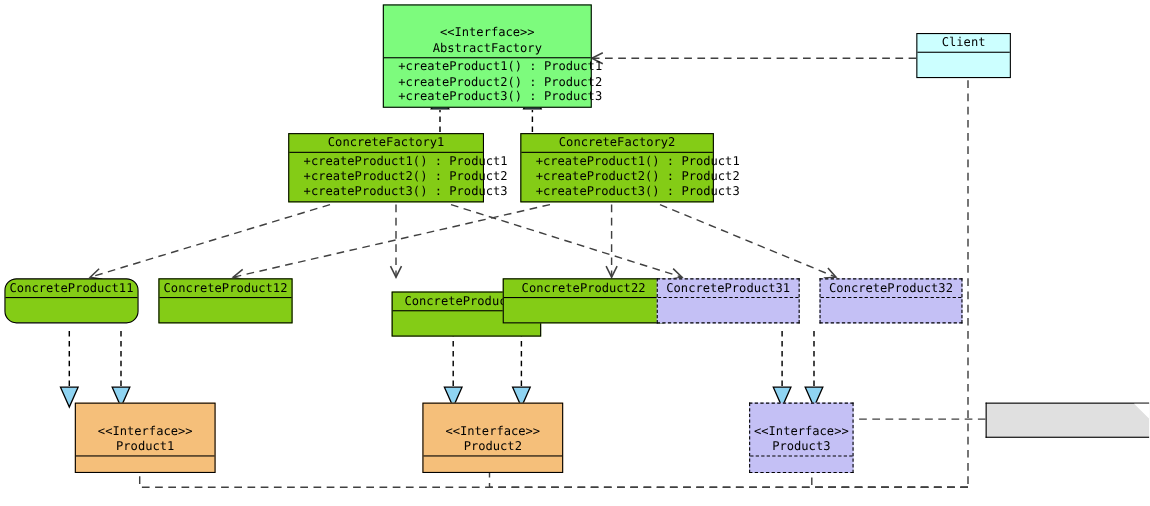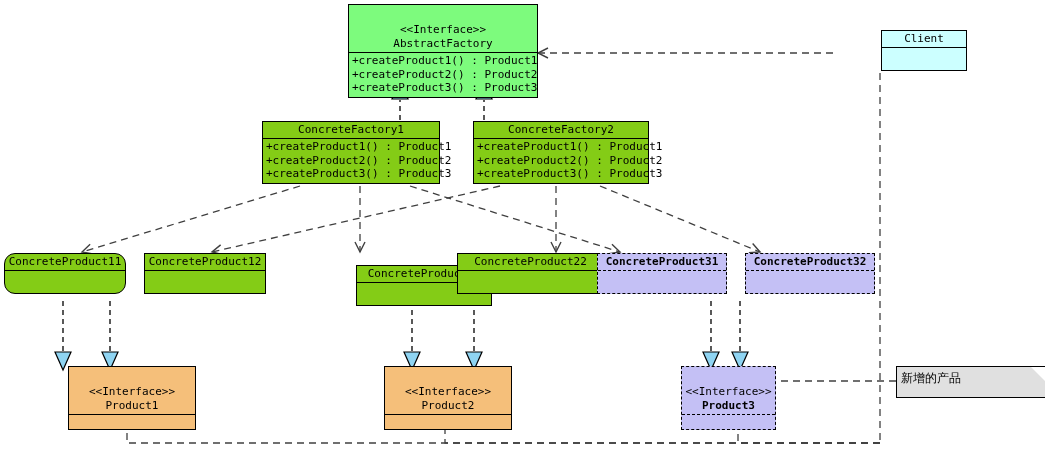--- a/index.html
+++ b/index.html
@@ -41,41 +41,41 @@
   }
   .node .stereo {
     text-align: center;
     font-size: 11px;
     line-height: 13px;
     padding-top: 18px;
     white-space: nowrap;
   }
   .node .members {
     border-top: 1.2px solid #000000;
-    padding: 1px 3px 2px 3px;
+    padding: 1px 3px 2px 13px;
   }
   .node .members div {
     font-size: 11px;
     line-height: 13.5px;
     white-space: nowrap;
     color: #000000;
   }
   .node .empty {
     border-top: 1.2px solid #000000;
     height: 22px;
   }
   
   .green  { background: #7dfb7d; }
   .blue   { background: #84cc16; }
-  .cyan   { background: #ccffff; margin-left: 48px; }
+  .cyan   { background: #ccffff; }
   .orange { background: #f5bf7a; }
   .purple { background: #c4c0f5; }
   .dashedbox { border: 1.7px dashed #000000; }
   .dashedbox .members, .dashedbox .empty { border-top: 1.7px dashed #000000; }
-  .bold { font-weight: bold; }
+  .bold { font-weight: normal; }
   .newmember { color: #ff0000; }
   
   .note {
     position: absolute;
     box-sizing: border-box;
     background: #e0e0e0;
     border: 1.2px solid #000000;
     border-right: none;
   }
   .note .note-text {
@@ -260,17 +260,16 @@
     <div class="empty" style="height:14px;"></div>
   </div>
 
   <div class="node purple dashedbox" style="left:681px; top:366px; width:95px;">
     <div class="stereo">&lt;&lt;Interface&gt;&gt;</div>
     <div class="title bold">Product3</div>
     <div class="empty" style="height:14px;"></div>
   </div>
 
   <div class="note" style="left:896px; top:366px; width:149px; height:32px;">
-    <div class="note-text">新增的产品</div>
     <div class="note-fold" style="border-top:14px solid #ffffff; border-left:14px solid transparent;"></div>
   </div>
 
 </div>
 
 </body></html>

